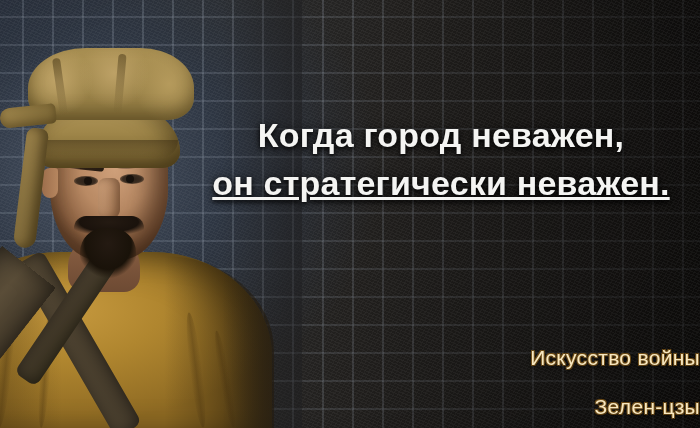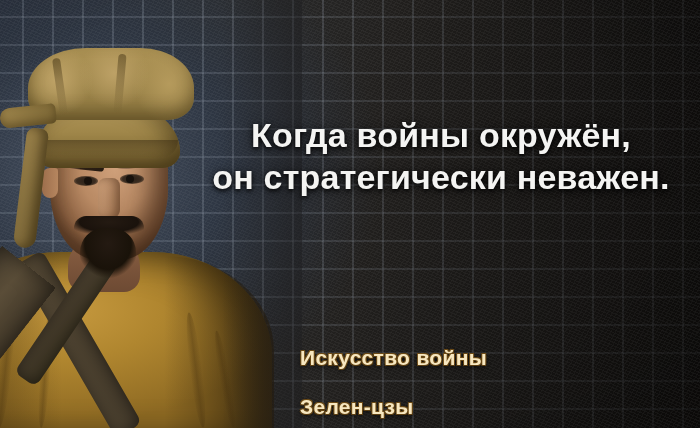--- a/index.html
+++ b/index.html
@@ -300,28 +300,28 @@
     font-weight: 700;
     font-size: 34px;
     letter-spacing: .2px;
     line-height: 1.0;
     text-shadow:
       0 2px 4px rgba(0,0,0,.85),
       0 0 10px rgba(0,0,0,.6);
     white-space: nowrap;
   }
   #quote-line-1 { top: 118px; }
-  #quote-line-2 { top: 160px; }
+  #quote-line-2 { top: 166px; text-decoration: underline; }
 
   .attrib {
     position: absolute;
     left: 300px;
     width: 400px;
-    text-align: left;
-    font-weight: 700;
+    text-align: right;
+    font-weight: 400;
     font-size: 21px;
     line-height: 1.0;
     color: #f7e7c0;
     letter-spacing: .3px;
     text-shadow:
       -1px -1px 0 #6b4a16,
        1px -1px 0 #6b4a16,
       -1px  1px 0 #5c3f12,
        1px  1px 0 #5c3f12,
        0 2px 4px rgba(0,0,0,.9);
@@ -374,19 +374,19 @@
     <div class="wrap-rim"></div>
     <div class="wrap-top"></div>
     <div class="wrap-knot-seam"></div>
     <div class="wrap-knot-seam2"></div>
     <div class="wrap-tail"></div>
     <div class="wrap-tail2"></div>
   </div>
 
   <div class="fig-blend-r"></div>
 
-  <div class="quote" id="quote-line-1">Когда войны окружён,</div>
+  <div class="quote" id="quote-line-1">Когда город неважен,</div>
   <div class="quote" id="quote-line-2">он стратегически неважен.</div>
 
   <div class="attrib" id="attrib-line-1">Искусство войны</div>
   <div class="attrib" id="attrib-line-2">Зелен-цзы</div>
 
 </div>
 
 </body></html>

